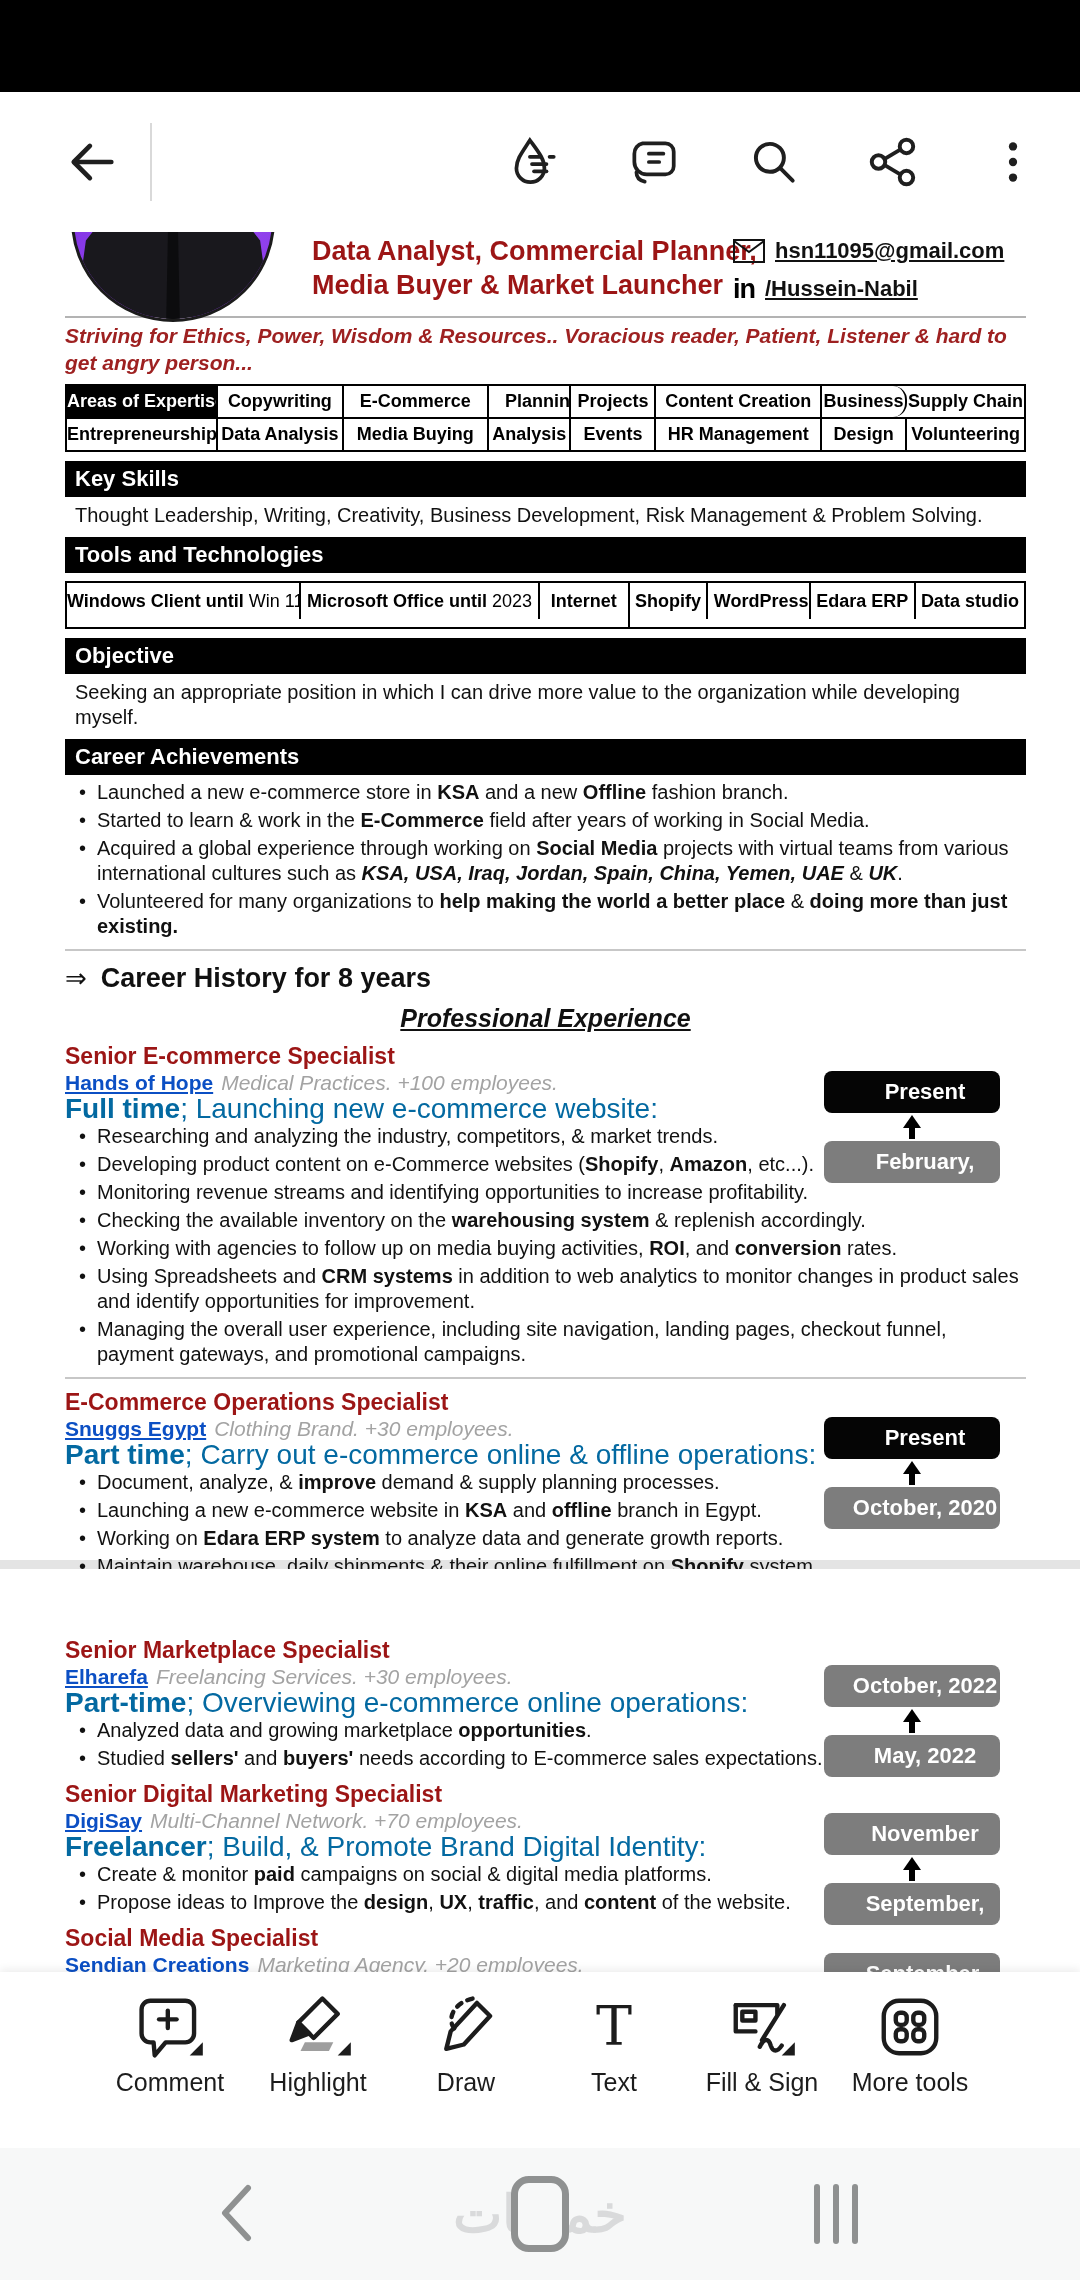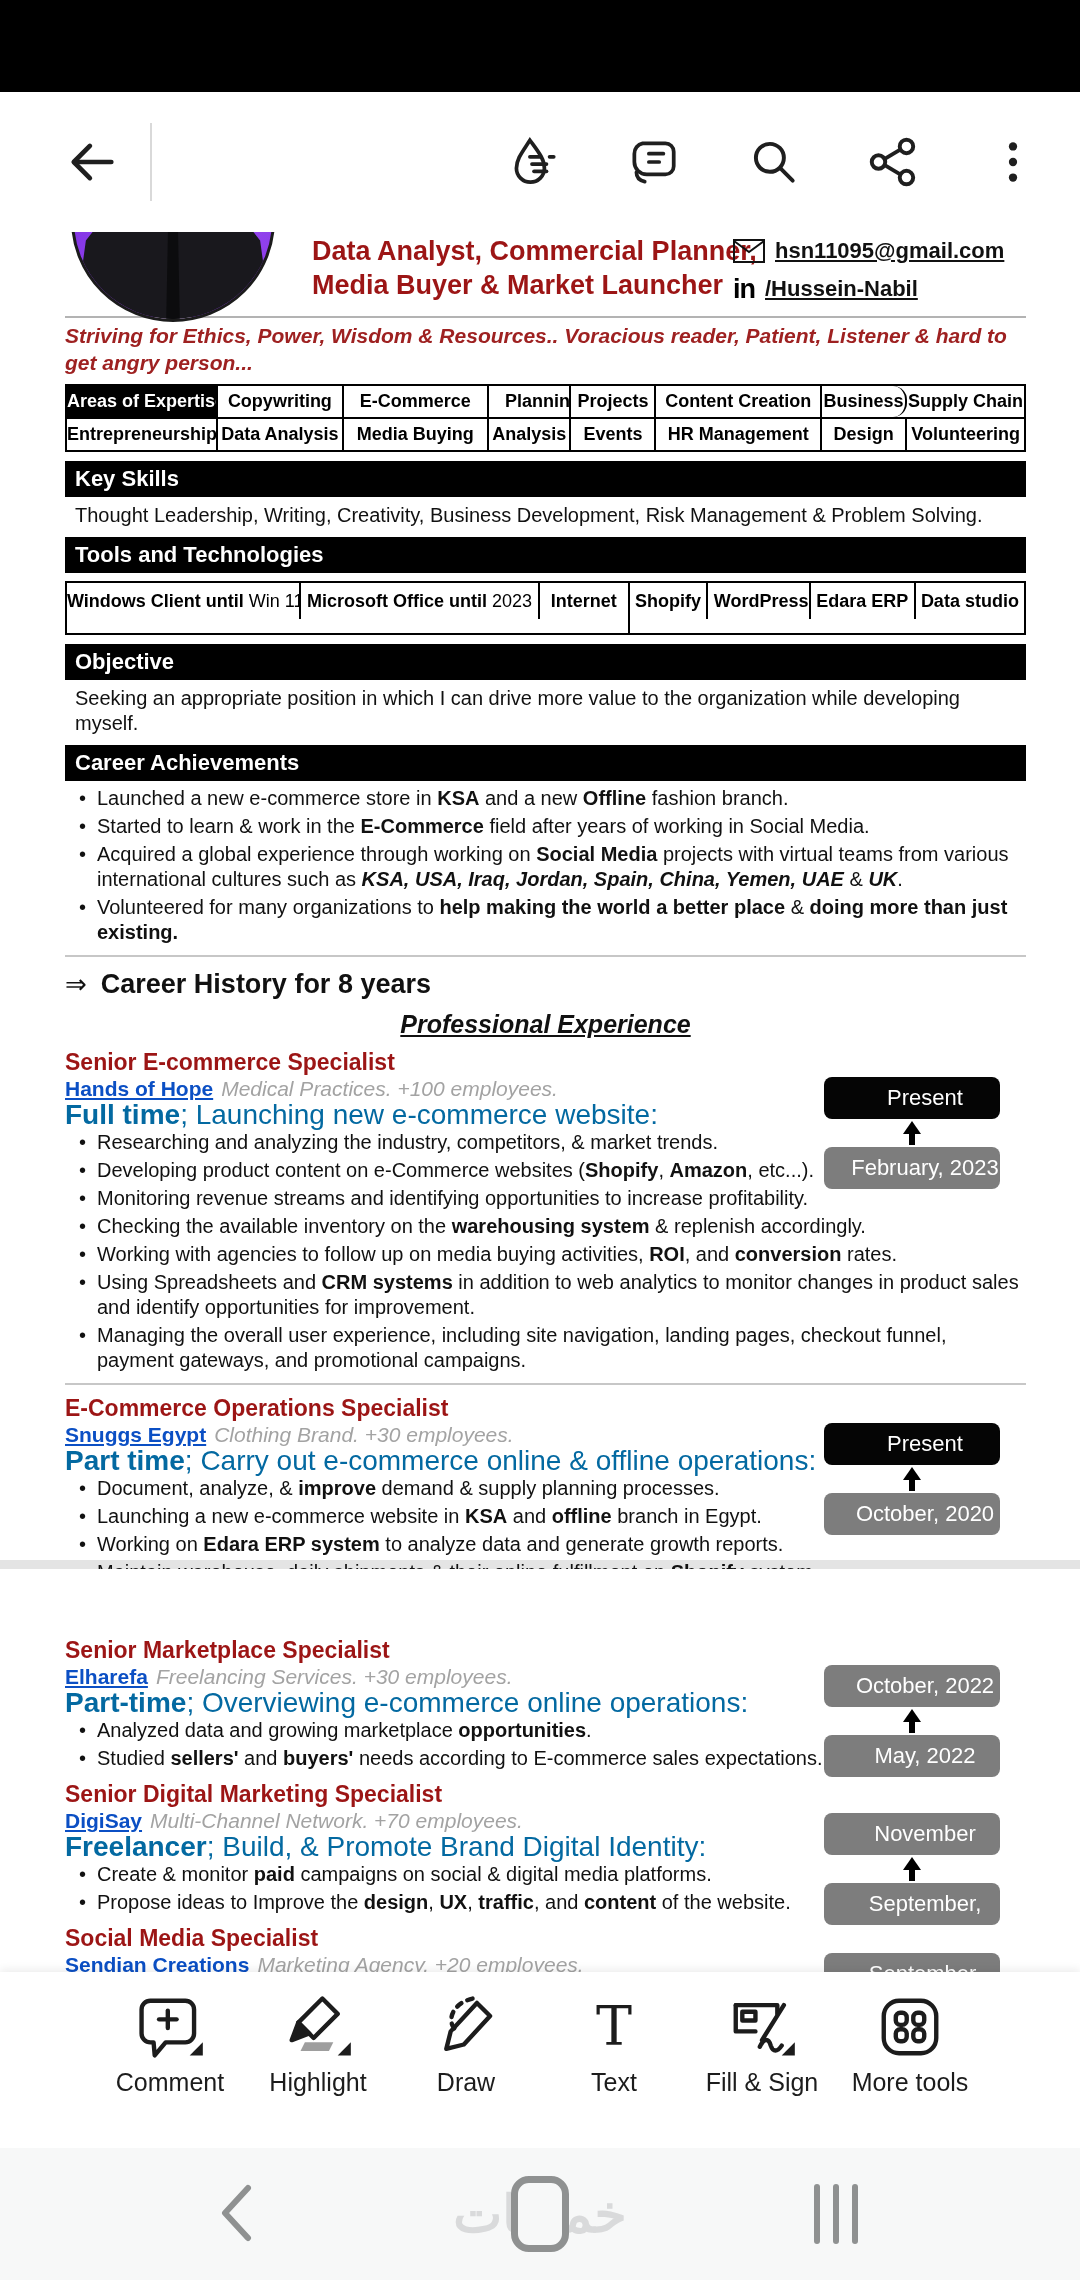--- a/index.html
+++ b/index.html
@@ -66,21 +66,21 @@
           text-decoration:underline;color:#111;}
   
   .job{position:relative;margin-top:10px;}
   .job-title{color:#9c1515;font-size:23px;font-weight:700;line-height:27px;}
   .job-co{font-size:21px;line-height:26px;}
   .job-co .lnk{color:#0b4fc4;font-weight:700;text-decoration:underline;}
   .job-co .desc{color:#a3a3a3;font-style:italic;margin-left:8px;}
   .job-intro{font-size:28px;line-height:26px;color:#0369a1;}
   .badges{position:absolute;right:26px;width:176px;display:flex;flex-direction:column;align-items:center;}
   .badge{width:176px;height:42px;line-height:42px;border-radius:8px;color:#fff;text-align:center;
-         font-weight:400;font-size:22px;box-sizing:border-box;padding-left:26px;}
+         font-weight:700;font-size:22px;box-sizing:border-box;padding-left:26px;}
   .badge.black{background:#050505;}
   .badge.gray{background:#7d7d7d;}
   .uparrow{display:flex;flex-direction:column;align-items:center;margin:2px 0;}
   .uparrow .tri{width:0;height:0;border-left:9px solid transparent;border-right:9px solid transparent;
                 border-bottom:13px solid #000;}
   .uparrow .stem{width:6px;height:11px;background:#000;}
   .narrow .bt-wrap{max-width:735px;}
   
   .pfoot{margin-top:16px;text-align:center;font-size:20px;color:#111;}
   
@@ -218,21 +218,21 @@
         </div>
 
       <div class="secbar">Key Skills</div>
       <div class="sectext">Thought Leadership, Writing, Creativity, Business Development, Risk Management &amp; Problem Solving.</div>
 
       <div class="secbar">Tools and Technologies</div>
       <div class="xtable" id="tools-table">
           <div class="xrow">
             <div class="xcell" style="width: 24.5%; height: 36px; line-height: 36px;"><span>Windows Client until </span><span class="rg">Win 11</span></div>
             <div class="xcell" style="width: 24.9%; height: 36px; line-height: 36px;"><span>Microsoft Office until </span><span class="rg">2023</span></div>
-            <div class="xcell" style="width: 9.4%; height: 50px; line-height: 36px;"><span>Internet</span></div>
+            <div class="xcell" style="width: 9.4%; height: 44px; line-height: 36px;"><span>Internet</span></div>
             <div class="xcell" style="width: 8.2%; height: 36px; line-height: 36px;"><span>Shopify</span></div>
             <div class="xcell" style="width: 10.7%; height: 36px; line-height: 36px; text-align: right;"><span>WordPress</span></div>
             <div class="xcell" style="width: 11%; height: 36px; line-height: 36px;"><span>Edara ERP</span></div>
             <div class="xcell" style="width: 11.3%; height: 36px; line-height: 36px;"><span>Data studio</span></div>
           </div>
         </div>
 
       <div class="secbar">Objective</div>
       <div class="sectext">Seeking an appropriate position in which I can drive more value to the organization while developing myself.</div>
 

